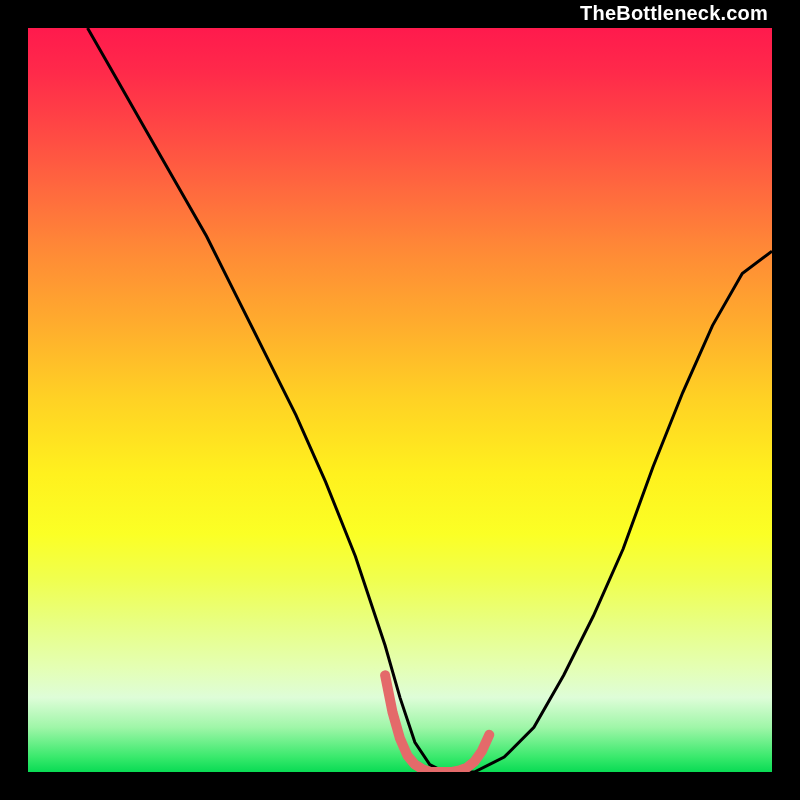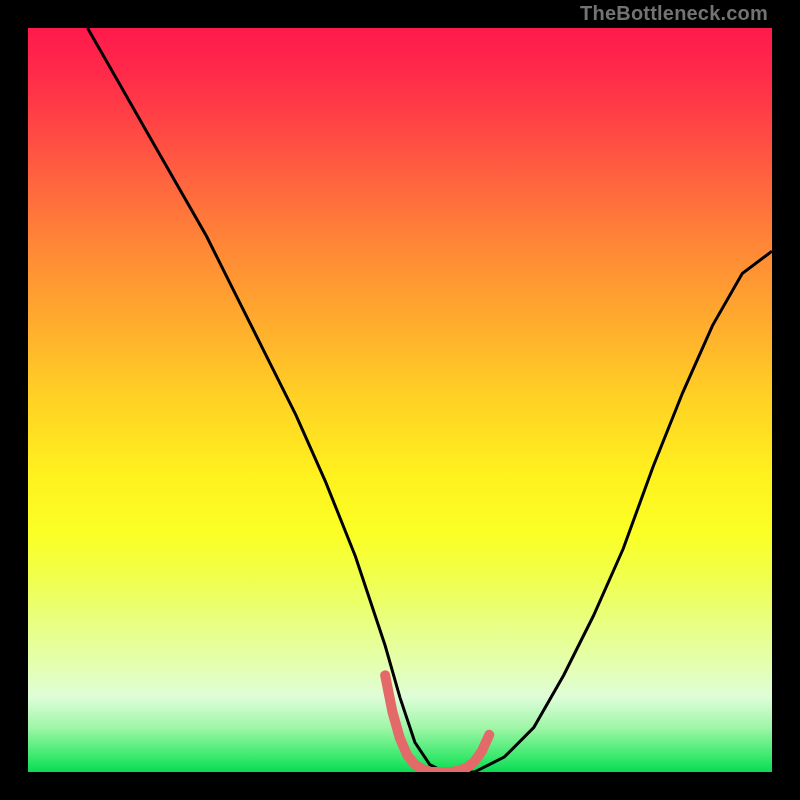--- a/index.html
+++ b/index.html
@@ -35,21 +35,21 @@
       #09db54 100%
     );
   }
   .watermark {
     position: absolute;
     top: 2px;
     right: 32px;
     font-family: Arial, Helvetica, sans-serif;
     font-size: 20px;
     font-weight: 600;
-    color: #737373;
+    color: #ffffff;
     letter-spacing: 0.2px;
   }
   .curve {
     position: absolute;
     left: 0; top: 0;
     width: 744px; height: 744px;
     pointer-events: none;
   }
 </style>
 </head>

